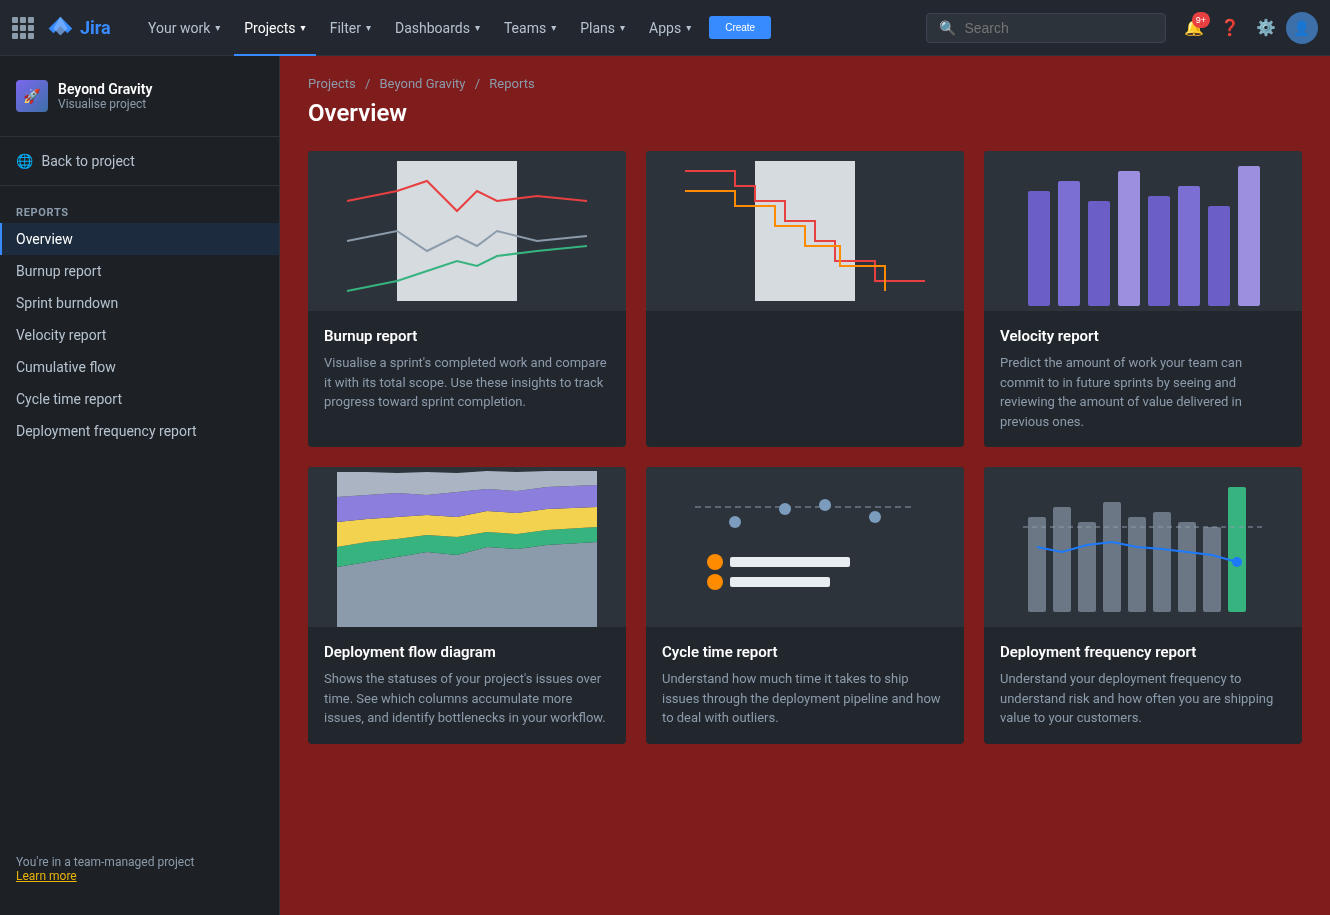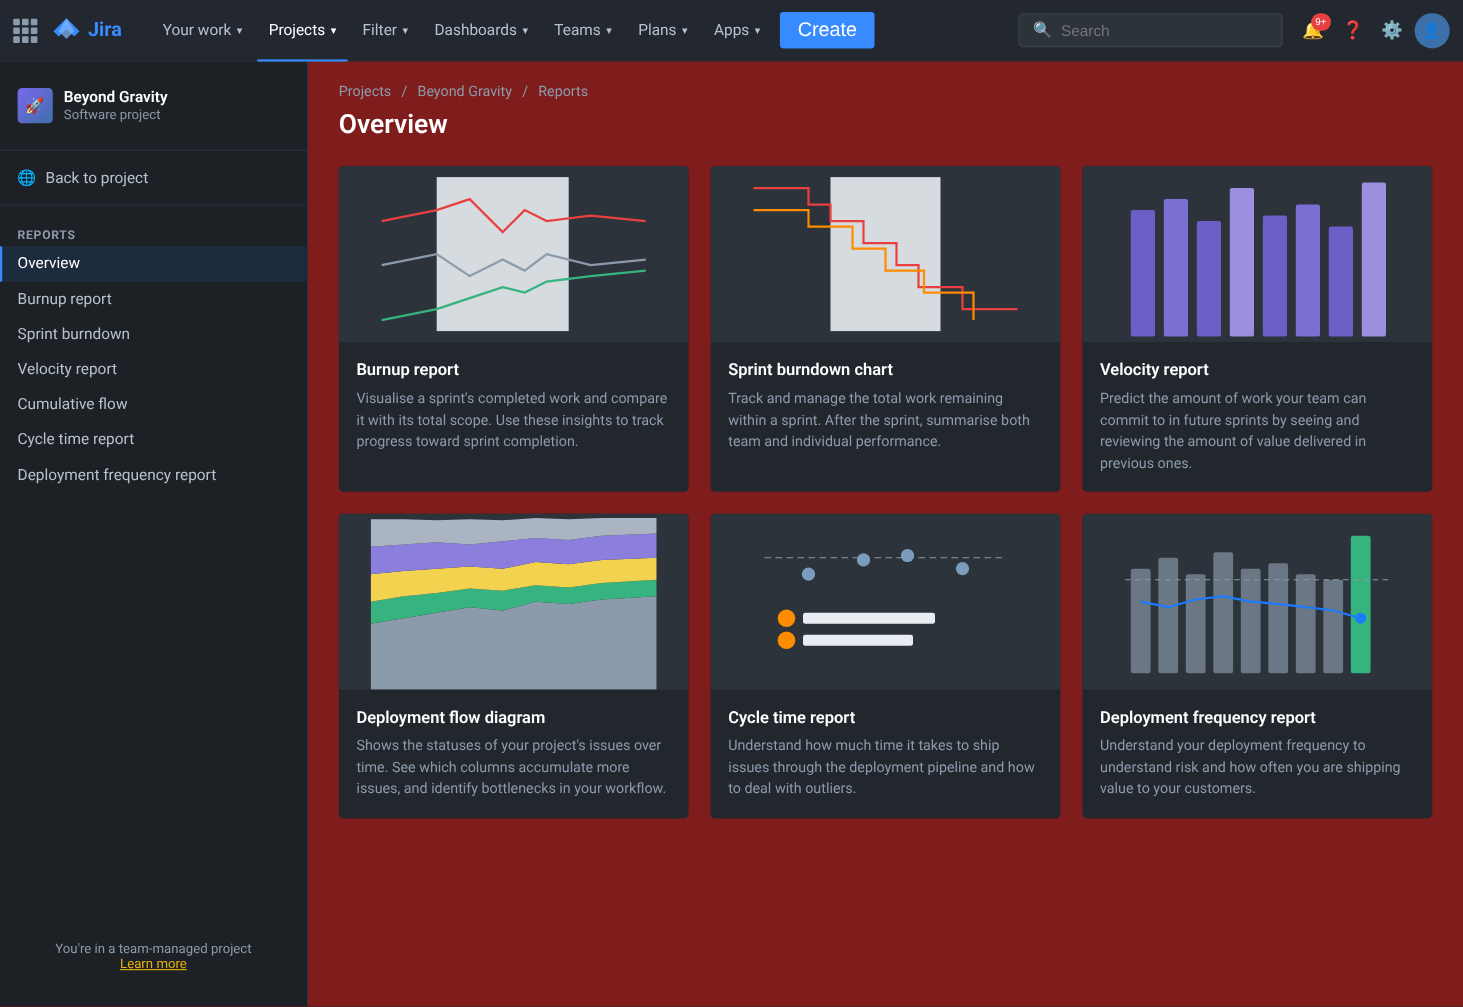--- a/index.html
+++ b/index.html
@@ -41,21 +41,21 @@
       cursor: pointer; position: relative; white-space: nowrap;
     }
     .nav-item.active { color: #fff; }
     .nav-item.active::after {
       content: ''; position: absolute; bottom: 0; left: 0; right: 0;
       height: 2px; background: #388bff;
     }
     .nav-item .chevron { font-size: 10px; margin-left: 2px; }
     .create-btn {
       background: #388bff; color: #fff; border: none;
-      padding: 6px 16px; border-radius: 3px; font-size: 18px;
+      padding: 6px 16px; border-radius: 3px; font-size: 10px;
       font-weight: 500; cursor: pointer; margin-left: 4px;
     }
     .spacer { flex: 1; }
     .search-box {
       display: flex; align-items: center;
       background: #2c333a; border: 1px solid #3c4454;
       border-radius: 4px; padding: 6px 12px; gap: 8px;
       width: 240px; cursor: text;
     }
     .search-box input {
@@ -127,21 +127,21 @@
       padding: 8px 16px; color: #b6c2cf; font-size: 14px;
       cursor: pointer; border-radius: 0;
     }
     .sidebar-item.active {
       background: #1c2b3e; color: #fff;
       border-left: 2px solid #388bff;
       padding-left: 14px;
     }
     .sidebar-bottom {
       margin-top: auto; padding: 16px;
-      font-size: 12px; color: #8c9bab; text-align: center;
+      font-size: 12px; color: #8c9bab; text-align: left;
     }
     .sidebar-bottom a { color: #eab308; text-decoration: underline; cursor: pointer; }
 
     
     .main-content {
       flex: 1; overflow-y: auto; padding: 20px 28px;
       background: #7f1d1d;
     }
     .breadcrumb {
       font-size: 13px; color: #8c9bab; margin-bottom: 8px;
@@ -262,21 +262,21 @@
   </div>
 </nav>
 
 <div class="app-body">
 
   <aside class="sidebar">
     <div class="project-header">
       <div class="project-avatar">🚀</div>
       <div class="project-info">
         <span class="project-name">Beyond Gravity</span>
-        <span class="project-type">Software project</span>
+        <span class="project-type">Visualise project</span>
       </div>
     </div>
     <div class="sidebar-divider"></div>
     <div class="sidebar-back">
       <span>🌐</span>
       <span>Back to project</span>
     </div>
     <div class="sidebar-divider"></div>
     <div class="sidebar-section-label">Reports</div>
     <div class="sidebar-item active">
@@ -339,24 +339,20 @@
 
       <div class="report-card">
         <div class="report-card-chart">
           <svg width="260" height="160" viewBox="0 0 260 160">
             <rect x="80" y="10" width="100" height="140" fill="#e8edf2" opacity="0.9"></rect>
 
             <polyline points="10,20 60,20 60,35 80,35 80,50 110,50 110,70 140,70 140,90 160,90 160,110 200,110 200,130 250,130" fill="none" stroke="#e84040" stroke-width="2"></polyline>
 
             <polyline points="10,40 60,40 60,55 100,55 100,75 130,75 130,95 165,95 165,115 210,115 210,140" fill="none" stroke="#ff8b00" stroke-width="2"></polyline>
           </svg>
-        </div>
-        <div class="report-card-body">
-          <div class="report-card-title">Sprint burndown chart</div>
-          <div class="report-card-desc">Track and manage the total work remaining within a sprint. After the sprint, summarise both team and individual performance.</div>
         </div>
       </div>
 
       <div class="report-card">
         <div class="report-card-chart">
           <svg width="260" height="160" viewBox="0 0 260 160">
 
             <rect x="15" y="40" width="22" height="115" fill="#6b5fc7" rx="2"></rect>
             <rect x="45" y="30" width="22" height="125" fill="#7b6fd4" rx="2"></rect>
             <rect x="75" y="50" width="22" height="105" fill="#6b5fc7" rx="2"></rect>

